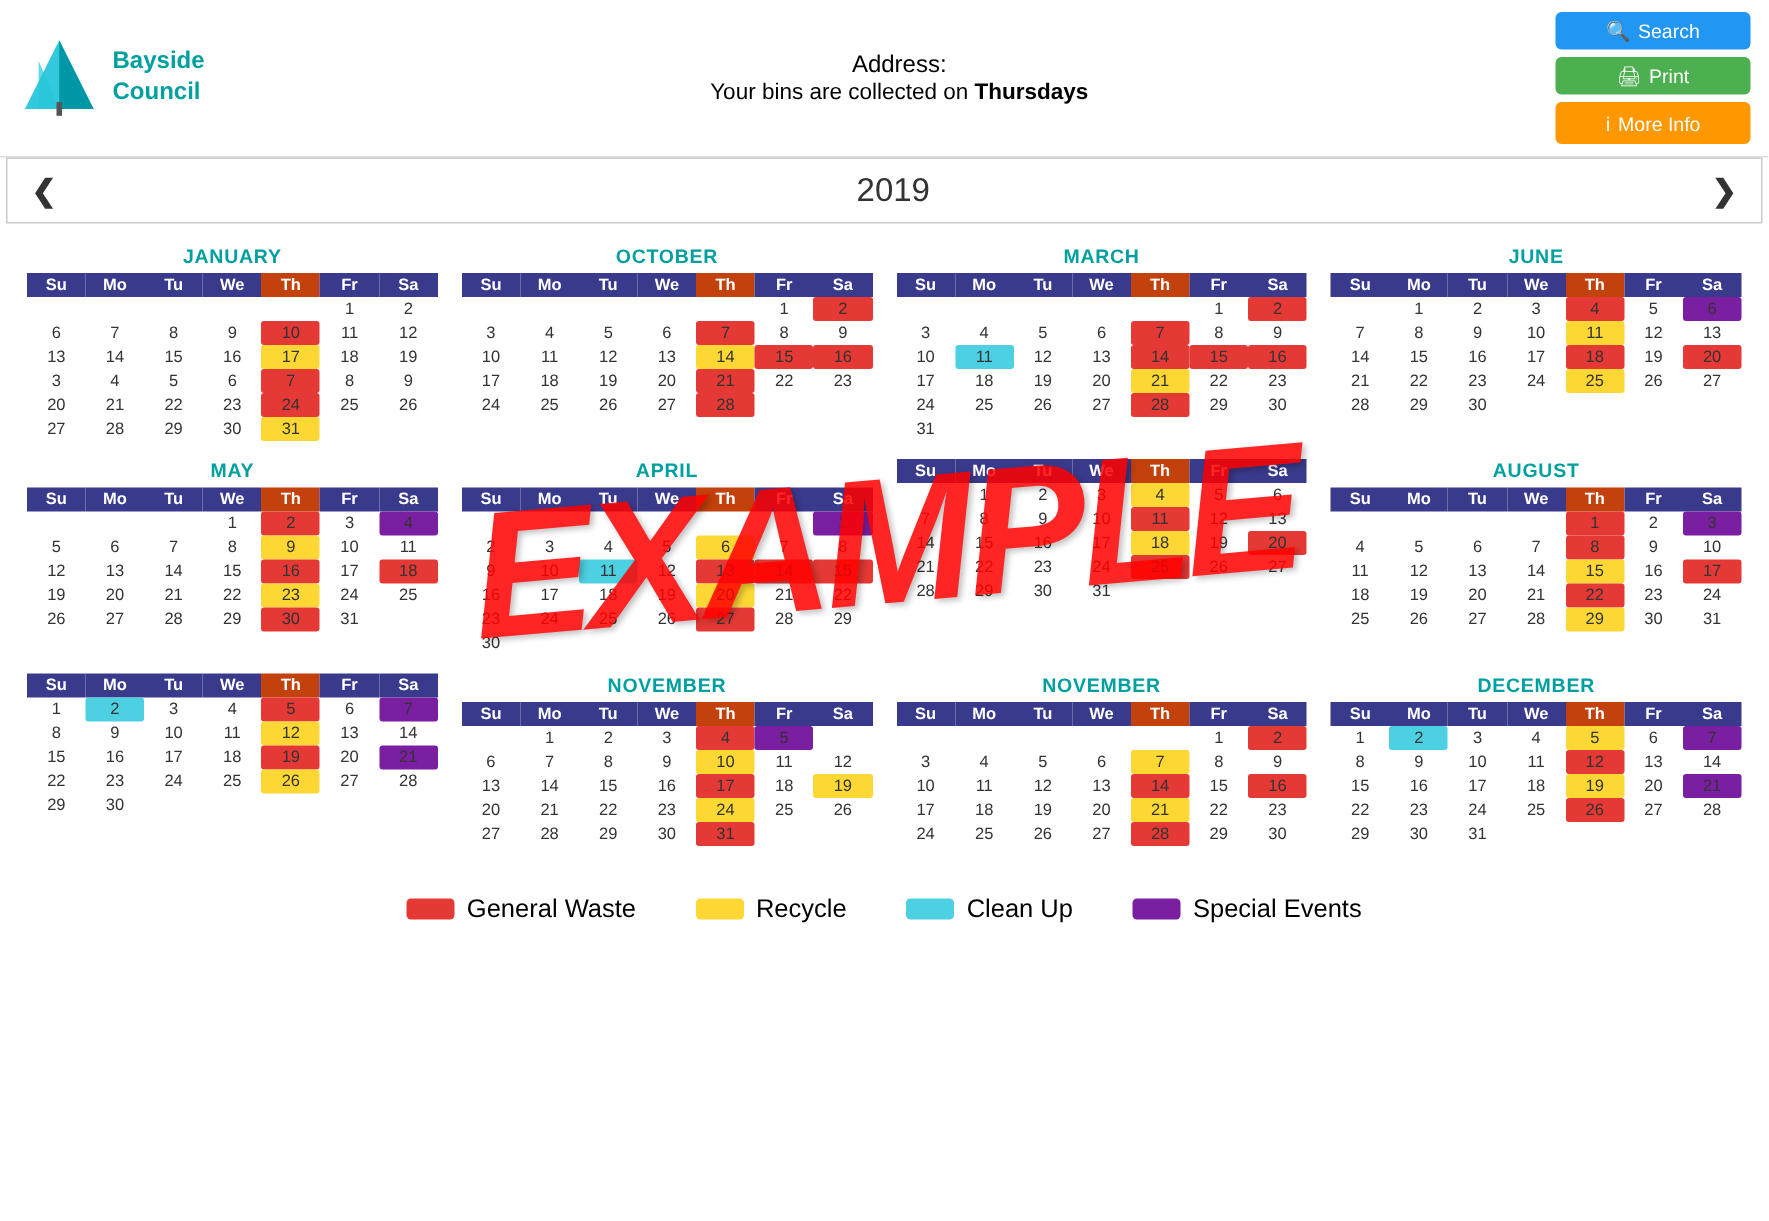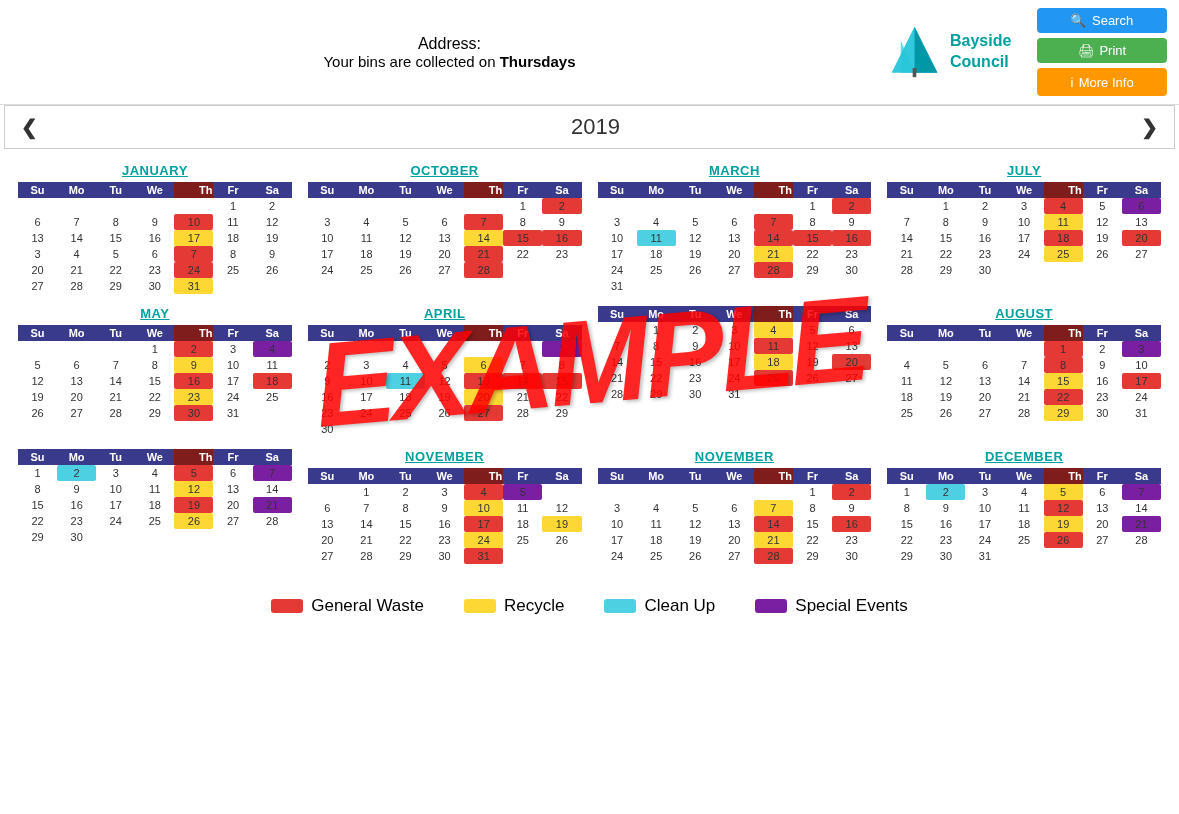--- a/index.html
+++ b/index.html
@@ -81,38 +81,36 @@
     .month-block {
       padding: 4px 8px 8px 8px;
     }
     .month-title {
       text-align: center;
       color: #00a0a0;
       font-size: 13px;
       font-weight: bold;
       margin-bottom: 4px;
       letter-spacing: 0.5px;
-      text-decoration: underline;
     }
     .cal-table {
       width: 100%;
       border-collapse: collapse;
       font-size: 11px;
     }
     .cal-table th {
       background: #3a3a8c;
       color: #fff;
       text-align: center;
       padding: 2px 1px;
       font-weight: bold;
       font-size: 11px;
     }
     .cal-table th.thu-header {
-      background: #7f1d1d;
-      text-align: right;
+      background: #c2410c;
     }
     .cal-table td {
       text-align: center;
       padding: 2px 1px;
       width: 14.28%;
       color: #333;
       font-size: 11px;
     }
     .cal-table td.empty { background: none; }
 
@@ -167,37 +165,37 @@
     .swatch-purple { background: #7b1fa2; }
 
     .calendar-wrapper {
       position: relative;
     }
   </style>
 </head>
 <body>
 
 <div id="header">
-  <div id="address-area">
-    <div style="font-size:16px;">Address:</div>
-    <div style="font-size:15px;">
-      <span>Your bins are collected on </span><span style="font-weight:bold;">Thursdays</span>
-    </div>
-  </div>
-
   <div id="logo-area">
     <svg id="logo-svg" viewBox="0 0 60 65" xmlns="http://www.w3.org/2000/svg">
 
       <polygon points="30,5 55,55 5,55" fill="#00bcd4" opacity="0.8"></polygon>
       <polygon points="30,5 55,55 30,55" fill="#0097a7"></polygon>
       <polygon points="15,20 30,55 15,55" fill="#26c6da" opacity="0.7"></polygon>
       <rect x="28" y="50" width="4" height="10" fill="#555"></rect>
     </svg>
     <div id="logo-text">
       <span style="color:#00a0a0;font-size:16px;font-weight:bold;line-height:1.3;">Bayside<br>Council</span>
+    </div>
+  </div>
+
+  <div id="address-area">
+    <div style="font-size:16px;">Address:</div>
+    <div style="font-size:15px;">
+      <span>Your bins are collected on </span><span style="font-weight:bold;">Thursdays</span>
     </div>
   </div>
 
   <div id="buttons-area">
     <button class="header-btn btn-search">
       <span>🔍</span>
       <span>Search</span>
     </button>
     <button class="header-btn btn-print">
       <span>🖨</span>
@@ -417,21 +415,21 @@
               <td class="empty"></td>
               <td class="empty"></td>
               <td class="empty"></td>
               <td class="empty"></td>
         </tr>
       </tbody>
         </table>
     </div>
 
     <div class="month-block">
-      <div class="month-title">JULY</div>
+      <div class="month-title">JUNE</div>
       <table class="cal-table">
         <tbody>
             <tr>
           <th>Su</th>
           <th>Mo</th>
           <th>Tu</th>
           <th>We</th>
           <th class="thu-header">Th</th>
           <th>Fr</th>
           <th>Sa</th>

